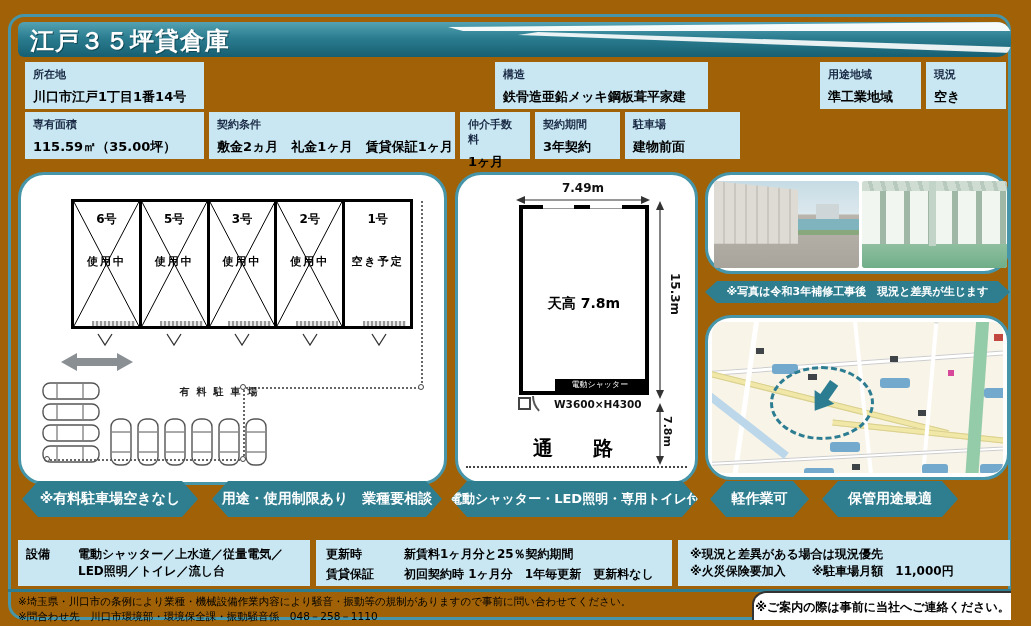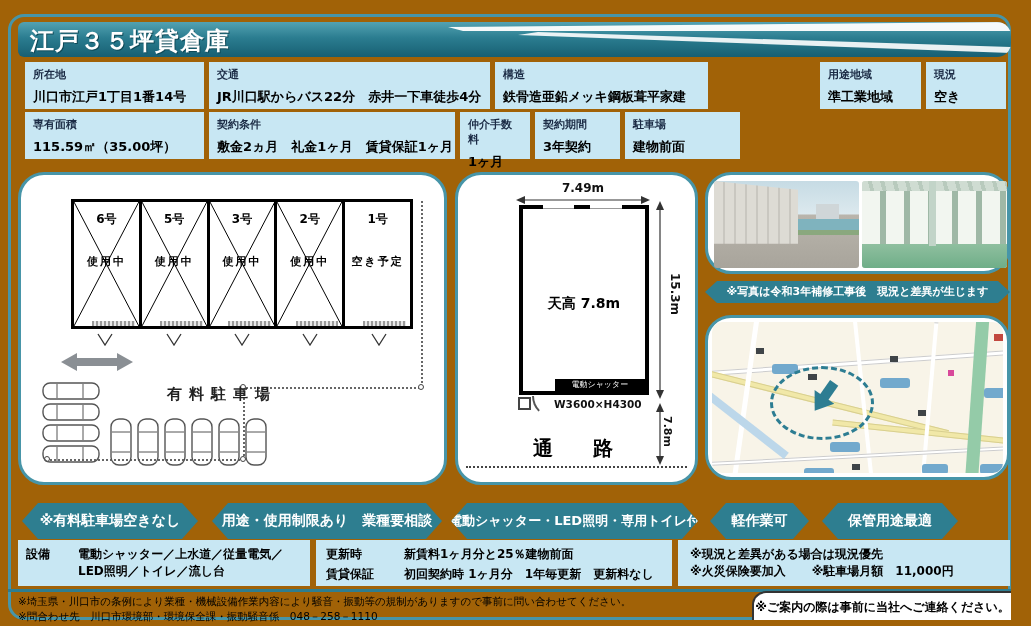--- a/index.html
+++ b/index.html
@@ -34,21 +34,21 @@
   .unit .u-status { position:absolute; top:52px; width:100%; text-align:center; font-size:11px; font-weight:bold; letter-spacing:2px; }
   .unit .x-mark { position:absolute; inset:0; width:100%; height:100%; }
   .unit .shutter-strip { position:absolute; bottom:0; left:28%; right:6%; height:5px;
         background:repeating-linear-gradient(90deg,#9a9a9a 0 2px,#e8e8e8 2px 4px); }
   .chevrons { position:absolute; left:50px; top:156px; width:342px; display:flex; }
   .chevrons span { flex:1; text-align:center; }
   .dotline-h { position:absolute; border-top:2px dotted #666; }
   .dotline-v { position:absolute; border-left:2px dotted #666; }
   .dot-node { position:absolute; width:6px; height:6px; background:#fff; border:1px solid #444; border-radius:50%; }
   .parking-label { position:absolute; left:126px; top:210px; width:150px; text-align:center;
-                   font-size:15px; font-weight:bold; letter-spacing:7px; color:#222; white-space:nowrap; }
+                   font-size:10px; font-weight:bold; letter-spacing:7px; color:#222; white-space:nowrap; }
   .cars-col { position:absolute; left:20px; top:206px; display:flex; flex-direction:column; gap:1px; }
   .cars-row { position:absolute; left:88px; top:242px; display:flex; gap:3px; }
 
   
   .dim-label { position:absolute; font-size:12px; font-weight:bold; color:#111; white-space:nowrap; }
   .rot90 { transform:rotate(90deg); transform-origin:center; }
   .uplan-rect { position:absolute; left:61px; top:30px; width:130px; height:190px; border:4px solid #000; background:#fff; }
   .notch { position:absolute; top:-4px; height:4px; background:#fff; border-bottom:1px solid #999; }
   .ceiling-label { position:absolute; top:86px; width:100%; text-align:center; font-size:14px; font-weight:bold; }
   .shutter-band { position:absolute; bottom:0; left:26%; right:0; height:12px; background:#000;
@@ -73,21 +73,21 @@
   .m-road { position:absolute; background:#fff; border-top:1px solid #ccc; border-bottom:1px solid #ccc; }
   .m-yellow { position:absolute; background:#f1e8a8; border-top:1px solid #d8cf90; border-bottom:1px solid #d8cf90; }
   .m-green-band { position:absolute; background:#94cba8; }
   .m-river { position:absolute; background:#bcd7ea; }
   .m-block { position:absolute; background:#3f4448; }
   .m-chip { position:absolute; background:#72a9cd; border-radius:3px; }
   .m-ellipse { position:absolute; border:3px dashed #2d7d92; border-radius:50%; }
   .m-pin { position:absolute; }
 
   
-  .banner { position:absolute; top:503px; height:36px; background:#2e7e90; color:#fff;
+  .banner { position:absolute; top:481px; height:36px; background:#2e7e90; color:#fff;
       font-weight:bold; text-align:center; display:flex; align-items:center; justify-content:center;
       clip-path:polygon(16px 0,calc(100% - 16px) 0,100% 50%,calc(100% - 16px) 100%,16px 100%,0 50%);
       white-space:nowrap; }
 
   
   .box { position:absolute; top:540px; height:46px; background:#c8e7f3; font-weight:bold; color:#000; }
   .box .row { display:flex; }
   .box .k { flex:none; }
 
   .divider { position:absolute; left:8px; top:589px; width:1003px; height:3px; background:#2e7e90; }
@@ -109,24 +109,20 @@
     <svg width="993" height="35">
       <polygon points="430,5 993,0 993,9 445,9" fill="#ffffff" opacity="0.95"></polygon>
       <polygon points="500,13 993,31 993,25 520,10" fill="#ffffff" opacity="0.9"></polygon>
     </svg>
     <div class="title-text">江戸３５坪貸倉庫</div>
   </div>
 
   <div class="cell" style="left:25px;top:62px;width:179px;height:47px">
     <div class="lbl">所在地</div>
     <div class="val">川口市江戸1丁目1番14号</div>
-  </div>
-  <div class="cell" style="left:209px;top:62px;width:281px;height:47px">
-    <div class="lbl">交通</div>
-    <div class="val">JR川口駅からバス22分　赤井一下車徒歩4分</div>
   </div>
   <div class="cell" style="left:495px;top:62px;width:213px;height:47px">
     <div class="lbl">構造</div>
     <div class="val">鉄骨造亜鉛メッキ鋼板葺平家建</div>
   </div>
   <div class="cell" style="left:820px;top:62px;width:101px;height:47px">
     <div class="lbl">用途地域</div>
     <div class="val">準工業地域</div>
   </div>
   <div class="cell" style="left:926px;top:62px;width:80px;height:47px">
@@ -410,21 +406,21 @@
       <div class="k" style="width:52px">設備</div>
       <div>
         <div>電動シャッター／上水道／従量電気／</div>
         <div>LED照明／トイレ／流し台</div>
       </div>
     </div>
   </div>
   <div class="box" style="left:316px;width:356px;padding:6px 10px;font-size:12px">
     <div class="row">
       <div class="k" style="width:78px">更新時</div>
-      <div>新賃料1ヶ月分と25％建物前面</div>
+      <div>新賃料1ヶ月分と25％契約期間</div>
     </div>
     <div class="row" style="margin-top:3px">
       <div class="k" style="width:78px">賃貸保証</div>
       <div>初回契約時 1ヶ月分　1年毎更新　更新料なし</div>
     </div>
   </div>
   <div class="box" style="left:678px;width:332px;padding:6px 12px;font-size:12px">
     <div>※現況と差異がある場合は現況優先</div>
     <div class="row" style="margin-top:0;gap:26px">
       <div>※火災保険要加入</div>

